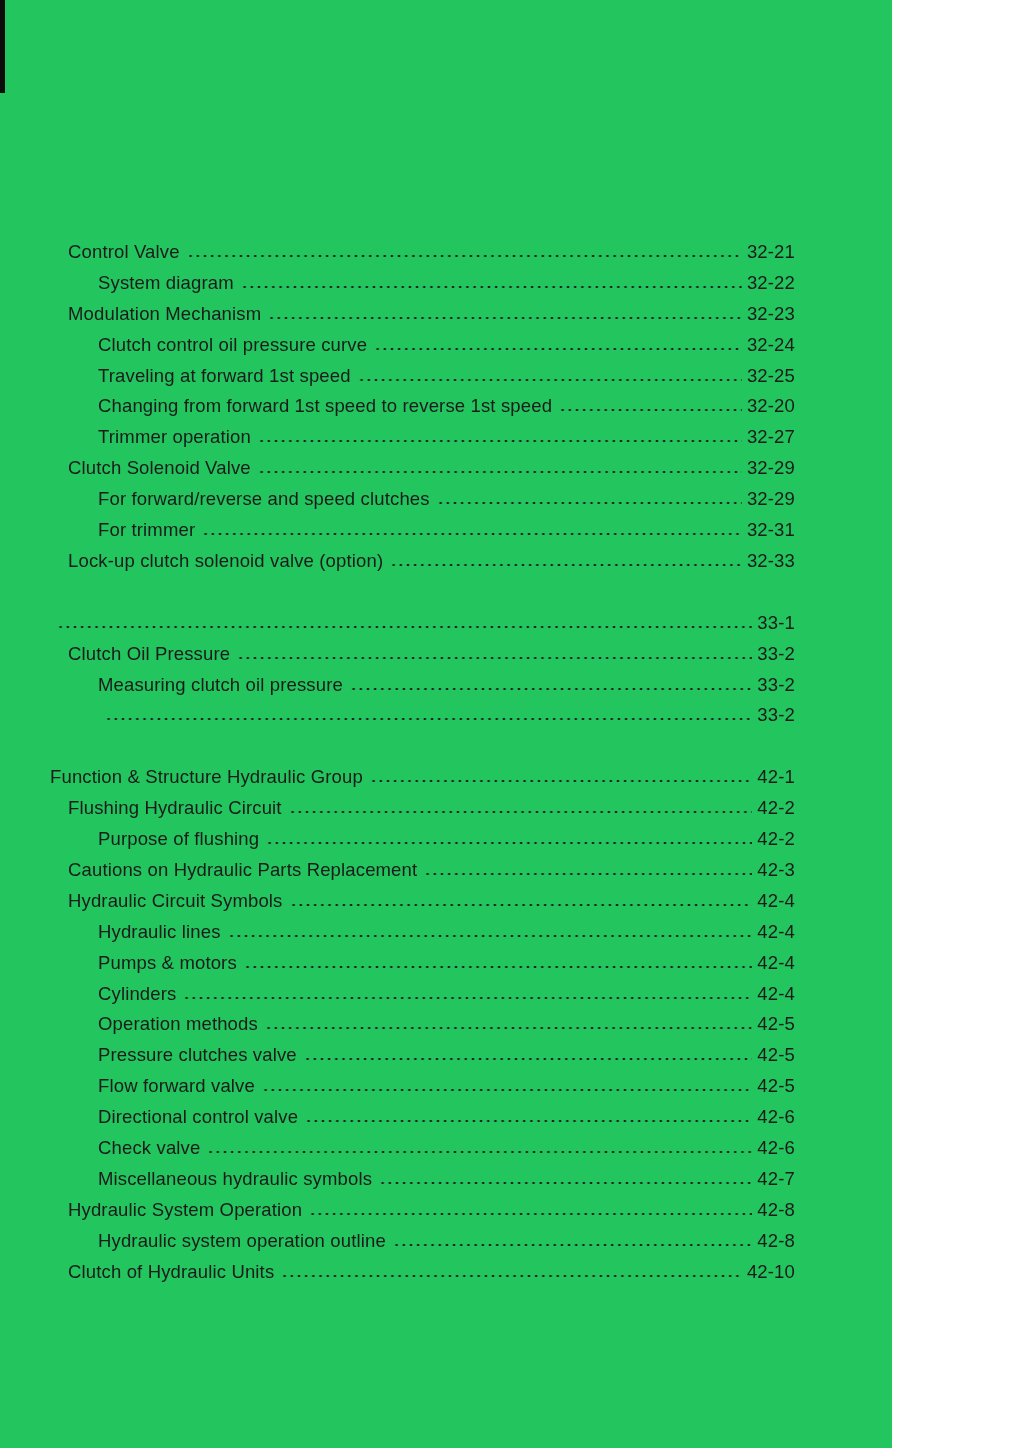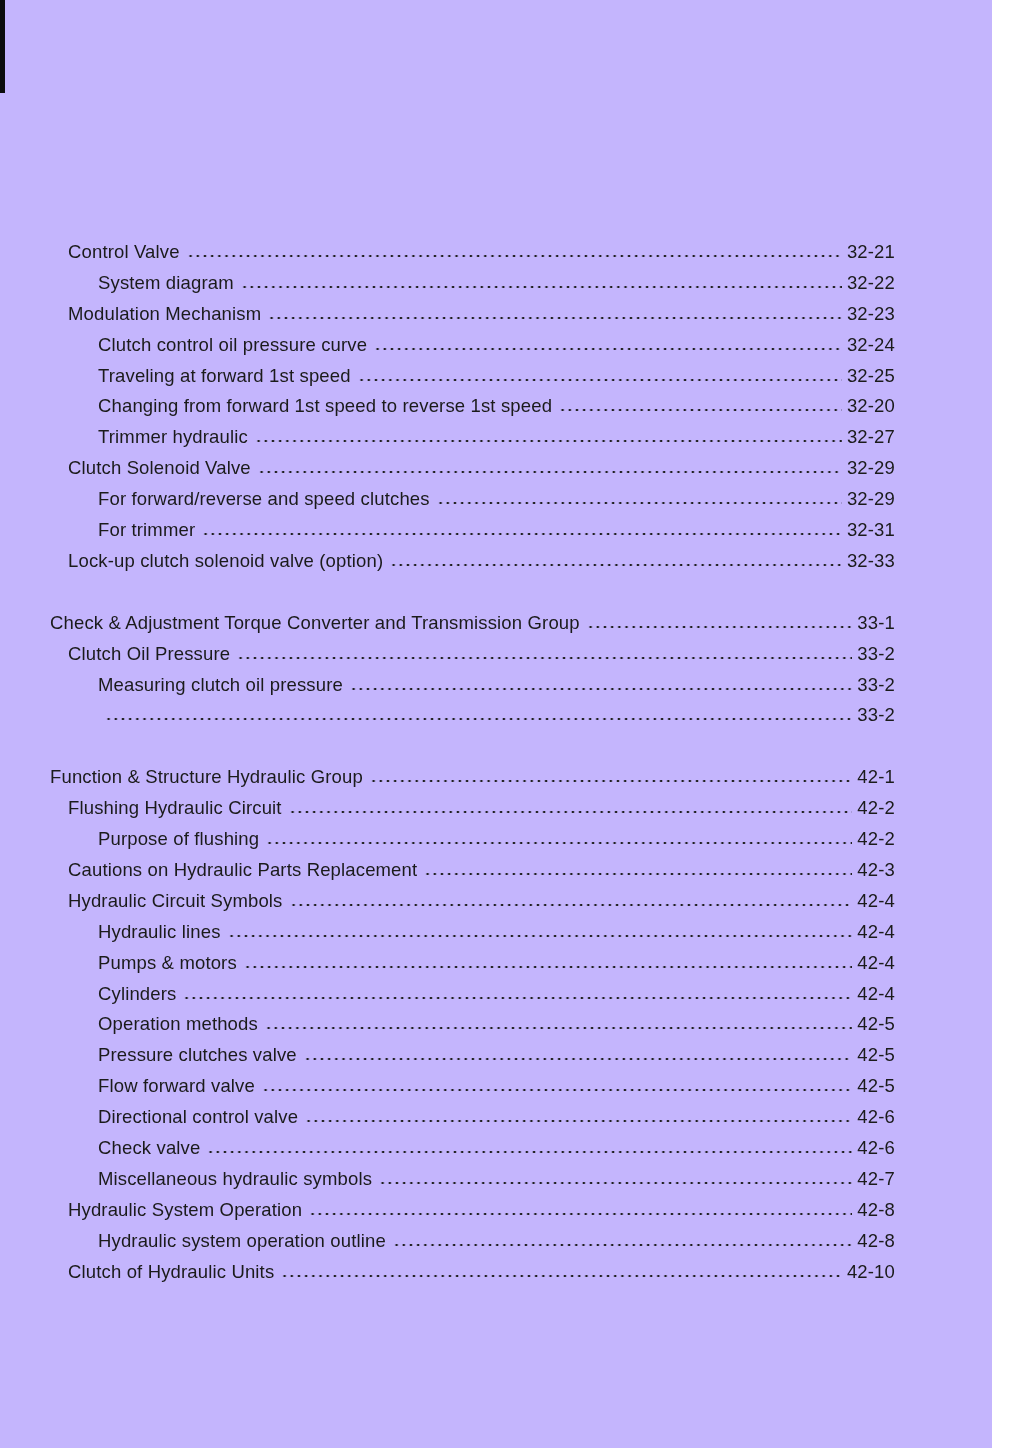--- a/index.html
+++ b/index.html
@@ -2,23 +2,23 @@
 <html><head>
 <meta charset="utf-8">
 <style>
   html, body {
     margin: 0;
     padding: 0;
     background: #ffffff;
   }
   .page {
     position: relative;
-    width: 992px;
+    width: 892px;
     height: 1448px;
-    background: #c4b5fd;
+    background: #22c55e;
     overflow: hidden;
     font-family: "Liberation Sans", "DejaVu Sans", sans-serif;
     color: #1b1b1b;
   }
   .scan-artifact {
     position: absolute;
     left: 0;
     top: 0;
     width: 5px;
     height: 93px;
@@ -94,21 +94,21 @@
     <span class="toc-label">Traveling at forward 1st speed</span>
     <span class="toc-leader"></span>
     <span class="toc-page">32-25</span>
   </div>
         <div class="toc-row lvl-2">
     <span class="toc-label">Changing from forward 1st speed to reverse 1st speed</span>
     <span class="toc-leader"></span>
     <span class="toc-page">32-20</span>
   </div>
         <div class="toc-row lvl-2">
-    <span class="toc-label">Trimmer hydraulic</span>
+    <span class="toc-label">Trimmer operation</span>
     <span class="toc-leader"></span>
     <span class="toc-page">32-27</span>
   </div>
         <div class="toc-row lvl-1">
     <span class="toc-label">Clutch Solenoid Valve</span>
     <span class="toc-leader"></span>
     <span class="toc-page">32-29</span>
   </div>
         <div class="toc-row lvl-2">
     <span class="toc-label">For forward/reverse and speed clutches</span>
@@ -121,21 +121,20 @@
     <span class="toc-page">32-31</span>
   </div>
         <div class="toc-row lvl-1">
     <span class="toc-label">Lock-up clutch solenoid valve (option)</span>
     <span class="toc-leader"></span>
     <span class="toc-page">32-33</span>
   </div>
       </div>
       <div class="toc-section">
         <div class="toc-row lvl-0">
-    <span class="toc-label">Check &amp; Adjustment Torque Converter and Transmission Group</span>
     <span class="toc-leader"></span>
     <span class="toc-page">33-1</span>
   </div>
         <div class="toc-row lvl-1">
     <span class="toc-label">Clutch Oil Pressure</span>
     <span class="toc-leader"></span>
     <span class="toc-page">33-2</span>
   </div>
         <div class="toc-row lvl-2">
     <span class="toc-label">Measuring clutch oil pressure</span>

